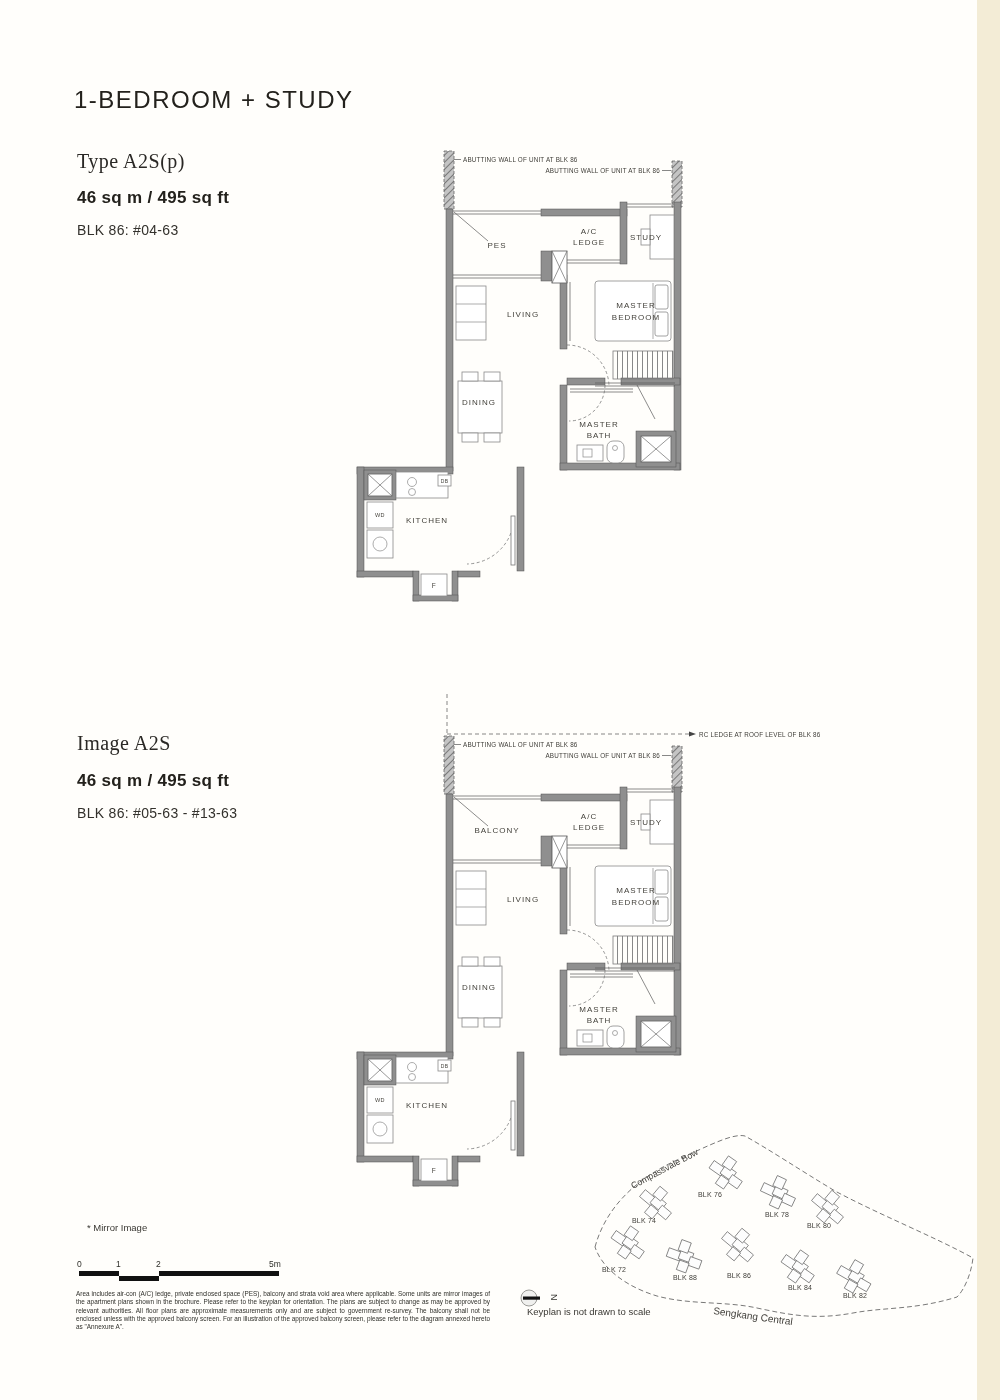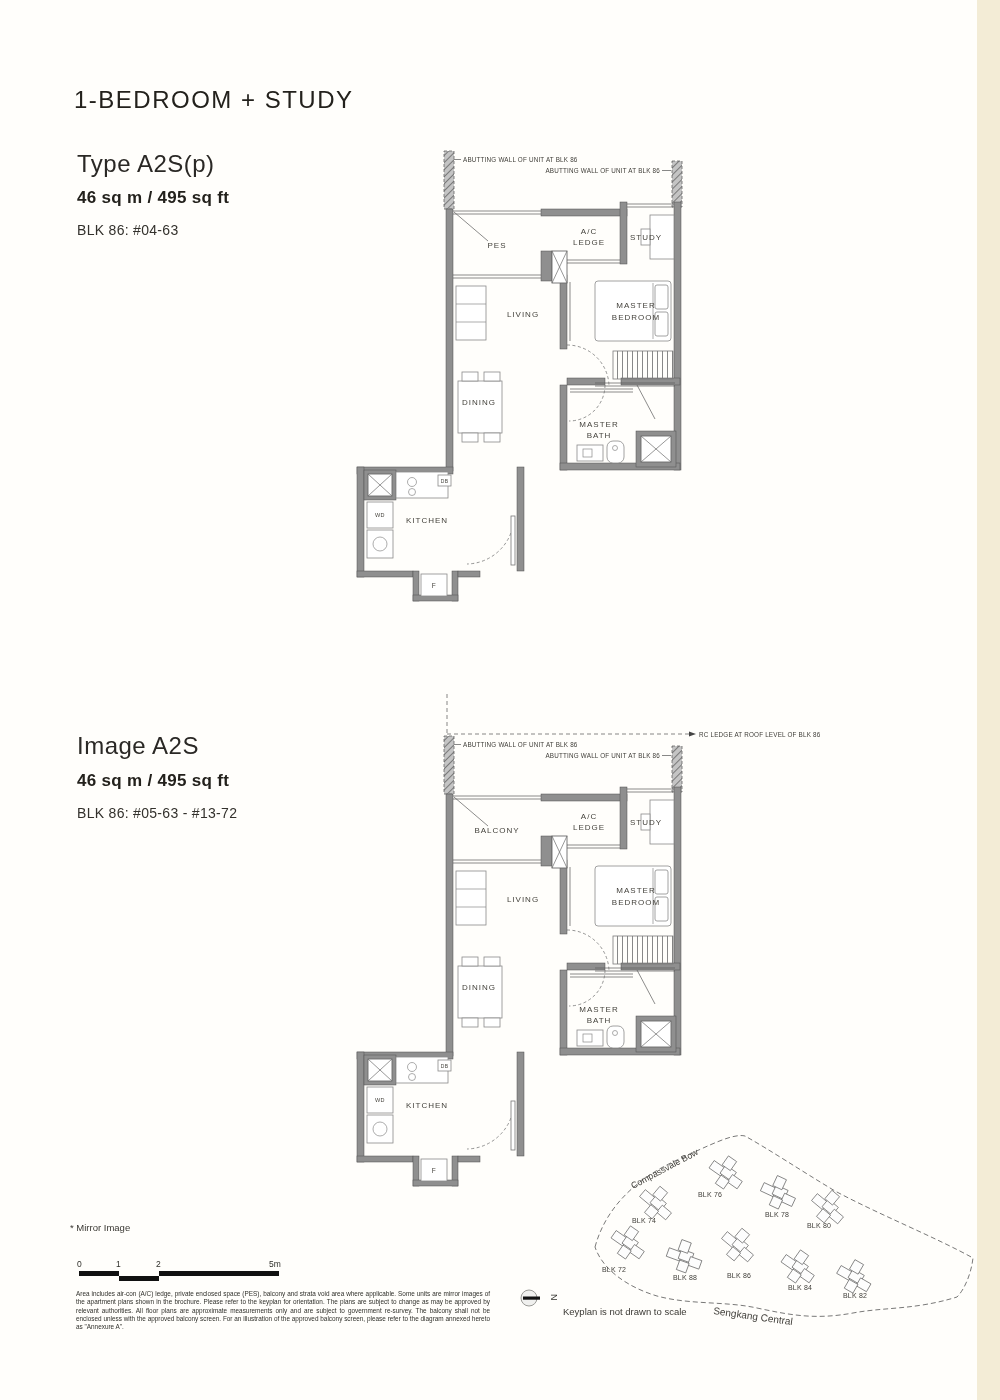--- a/index.html
+++ b/index.html
@@ -1,26 +1,26 @@
 <!DOCTYPE html>
 <html><head>
 <meta charset="utf-8">
 <style>
   html,body{margin:0;padding:0;}
   body{width:1000px;height:1400px;position:relative;background:#fffefb;
        font-family:"Liberation Sans",sans-serif;color:#2b2924;overflow:hidden;}
   .abs{position:absolute;}
   #edge-strip{right:0;top:0;width:23px;height:1400px;background:#f3ecd6;}
   #page-title{left:74px;top:70px;font-size:24px;letter-spacing:1.5px;font-weight:400;color:#23211c;}
-  .type-title{font-size:24px;letter-spacing:.5px;color:#2a2825;}
+  .type-title{font-size:20px;letter-spacing:.5px;color:#2a2825;font-family:Liberation Serif, serif;}
   .area-line{font-size:17px;font-weight:bold;color:#23211c;letter-spacing:.3px;}
   .blk-line{font-size:14px;color:#33312c;letter-spacing:.3px;}
-  #mirror-note{left:70px;top:1222px;font-size:9.5px;color:#3a3833;}
+  #mirror-note{left:87px;top:1222px;font-size:9.5px;color:#3a3833;}
   #disclaimer{left:76px;top:1290px;width:414px;font-size:6.4px;line-height:1.3;color:#2f2f2a;text-align:justify;}
-  #keyplan-note{left:527px;top:1306px;font-size:9.5px;color:#3a3833;margin-left:36px;}
+  #keyplan-note{left:527px;top:1306px;font-size:9.5px;color:#3a3833;}
   svg text{font-family:"Liberation Sans",sans-serif;}
   .rm{font-size:8px;letter-spacing:1px;fill:#45433d;text-anchor:middle;}
   .sm{font-size:5.5px;fill:#45433d;text-anchor:middle;letter-spacing:.3px;}
   .ann{font-size:6.3px;fill:#3f3d38;letter-spacing:.2px;}
   .blklab{font-size:7px;fill:#3f3d38;letter-spacing:.2px;}
   .road{fill:#3f3d38;}
 </style>
 </head>
 <body>
 
@@ -158,21 +158,21 @@
     <text class="rm" x="244" y="293">BATH</text>
     <text class="rm" x="72" y="378">KITCHEN</text>
     <text class="sm" x="25" y="372">WD</text>
     <text class="sm" x="89.5" y="338" style="font-size:5px">DB</text>
     <text class="sm" x="79" y="443" style="font-size:6.5px">F</text>
   </g>
 </svg>
 
 <div class="abs type-title" style="left:77px;top:732px;">Image A2S</div>
 <div class="abs area-line" style="left:77px;top:771px;">46 sq m / 495 sq ft</div>
-<div class="abs blk-line" style="left:77px;top:805px;">BLK 86: #05-63 - #13-72</div>
+<div class="abs blk-line" style="left:77px;top:805px;">BLK 86: #05-63 - #13-63</div>
 
 <svg class="abs" style="left:355px;top:690px;" width="480" height="502" viewBox="0 0 480 502">
   <use href="#unitgeo" transform="translate(0,40)"></use>
   <g>
     <line x1="92" y1="4" x2="92" y2="44" stroke="#555" stroke-width="0.7" stroke-dasharray="4 3"></line>
     <line x1="92" y1="44" x2="334" y2="44" stroke="#555" stroke-width="0.7" stroke-dasharray="4 3"></line>
     <path d="M 334 41.5 L 341 44 L 334 46.5 Z" fill="#444"></path>
     <text class="ann" x="344" y="46.5">RC LEDGE AT ROOF LEVEL OF BLK 86</text>
     <line x1="99" y1="54.5" x2="106" y2="54.5" stroke="#555" stroke-width="0.7"></line>
     <text class="ann" x="108" y="57">ABUTTING WALL OF UNIT AT BLK 86</text>

